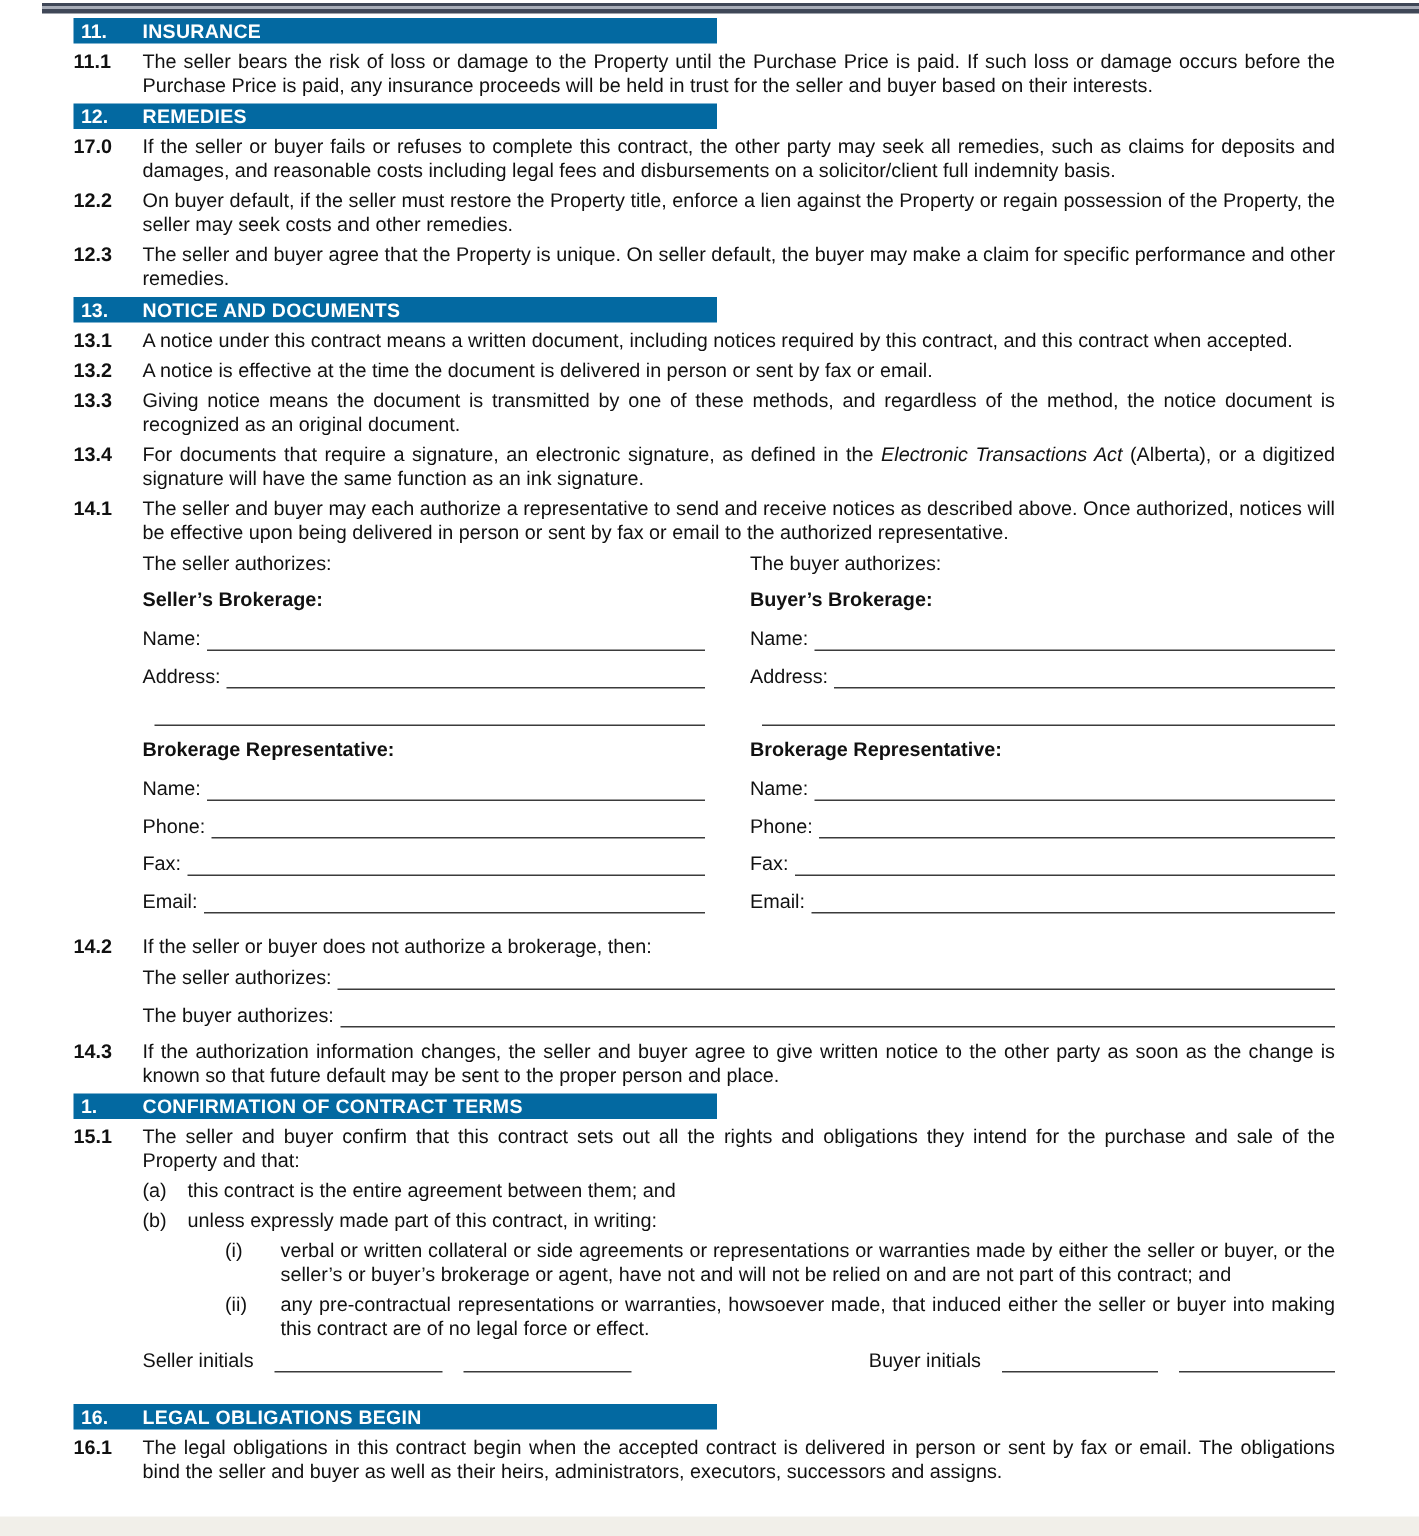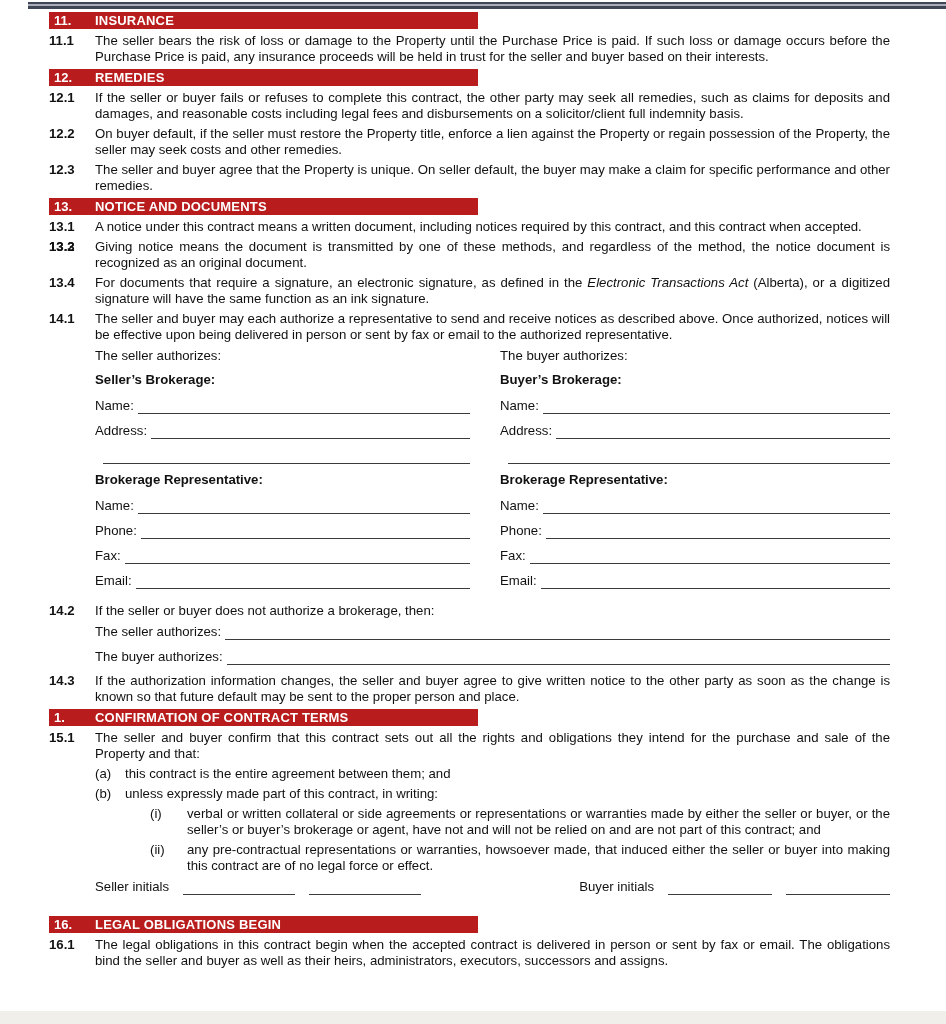--- a/index.html
+++ b/index.html
@@ -14,21 +14,21 @@
   .page { position: relative; width: 946px; height: 1024px; background: #ffffff; overflow: hidden; }
 
   .top-rule {
     margin: 2px 0 0 28px; height: 7px;
     background: linear-gradient(to bottom, #3f4757 0 30%, #a8adb8 30% 55%, #3f4757 55% 100%);
   }
 
   .sec-bar {
     display: flex; align-items: center;
     margin: 3px 0 4px 49px; width: 429px; height: 17px;
-    background: #b91c1c; color: #ffffff;
+    background: #0369a1; color: #ffffff;
     font-weight: bold; font-size: 13px; line-height: 17px;
   }
   .sec-num { width: 46px; padding-left: 5px; flex: 0 0 auto; }
   .sec-title { letter-spacing: 0.2px; }
 
   .clause {
     position: relative;
     margin: 0 56px 4px 95px;
     line-height: 16px;
     text-align: justify;
@@ -82,21 +82,21 @@
   <div class="clause">
     <span class="cnum">11.1</span>
     <span>The seller bears the risk of loss or damage to the Property until the Purchase Price is paid. If such loss or damage occurs before the Purchase Price is paid, any insurance proceeds will be held in trust for the seller and buyer based on their interests.</span>
   </div>
 
   <div class="sec-bar">
     <span class="sec-num">12.</span>
     <span class="sec-title">REMEDIES</span>
   </div>
   <div class="clause">
-    <span class="cnum">12.1</span>
+    <span class="cnum">17.0</span>
     <span>If the seller or buyer fails or refuses to complete this contract, the other party may seek all remedies, such as claims for deposits and damages, and reasonable costs including legal fees and disbursements on a solicitor/client full indemnity basis.</span>
   </div>
   <div class="clause">
     <span class="cnum">12.2</span>
     <span>On buyer default, if the seller must restore the Property title, enforce a lien against the Property or regain possession of the Property, the seller may seek costs and other remedies.</span>
   </div>
   <div class="clause">
     <span class="cnum">12.3</span>
     <span>The seller and buyer agree that the Property is unique. On seller default, the buyer may make a claim for specific performance and other remedies.</span>
   </div>
@@ -104,20 +104,21 @@
   <div class="sec-bar">
     <span class="sec-num">13.</span>
     <span class="sec-title">NOTICE AND DOCUMENTS</span>
   </div>
   <div class="clause">
     <span class="cnum">13.1</span>
     <span>A notice under this contract means a written document, including notices required by this contract, and this contract when accepted.</span>
   </div>
   <div class="clause">
     <span class="cnum">13.2</span>
+    <span>A notice is effective at the time the document is delivered in person or sent by fax or email.</span>
   </div>
   <div class="clause">
     <span class="cnum">13.3</span>
     <span>Giving notice means the document is transmitted by one of these methods, and regardless of the method, the notice document is recognized as an original document.</span>
   </div>
   <div class="clause">
     <span class="cnum">13.4</span>
     <span>For documents that require a signature, an electronic signature, as defined in the </span><span class="it">Electronic Transactions Act</span><span> (Alberta), or a digitized signature will have the same function as an ink signature.</span>
   </div>
 

